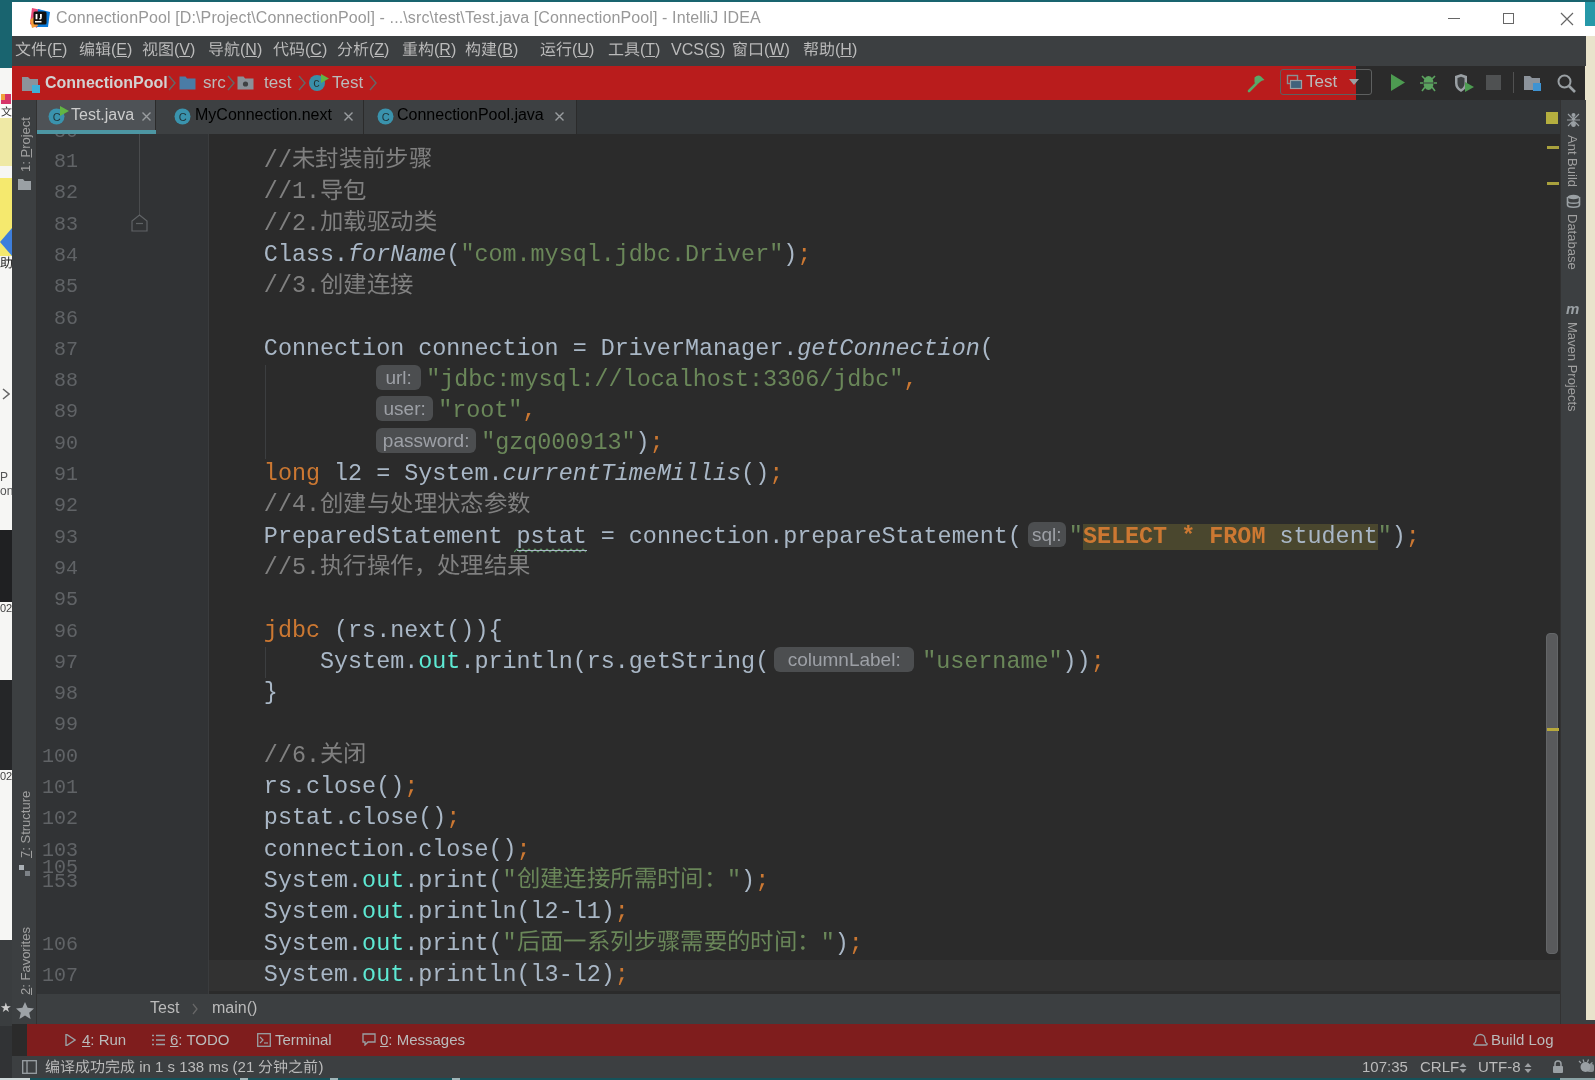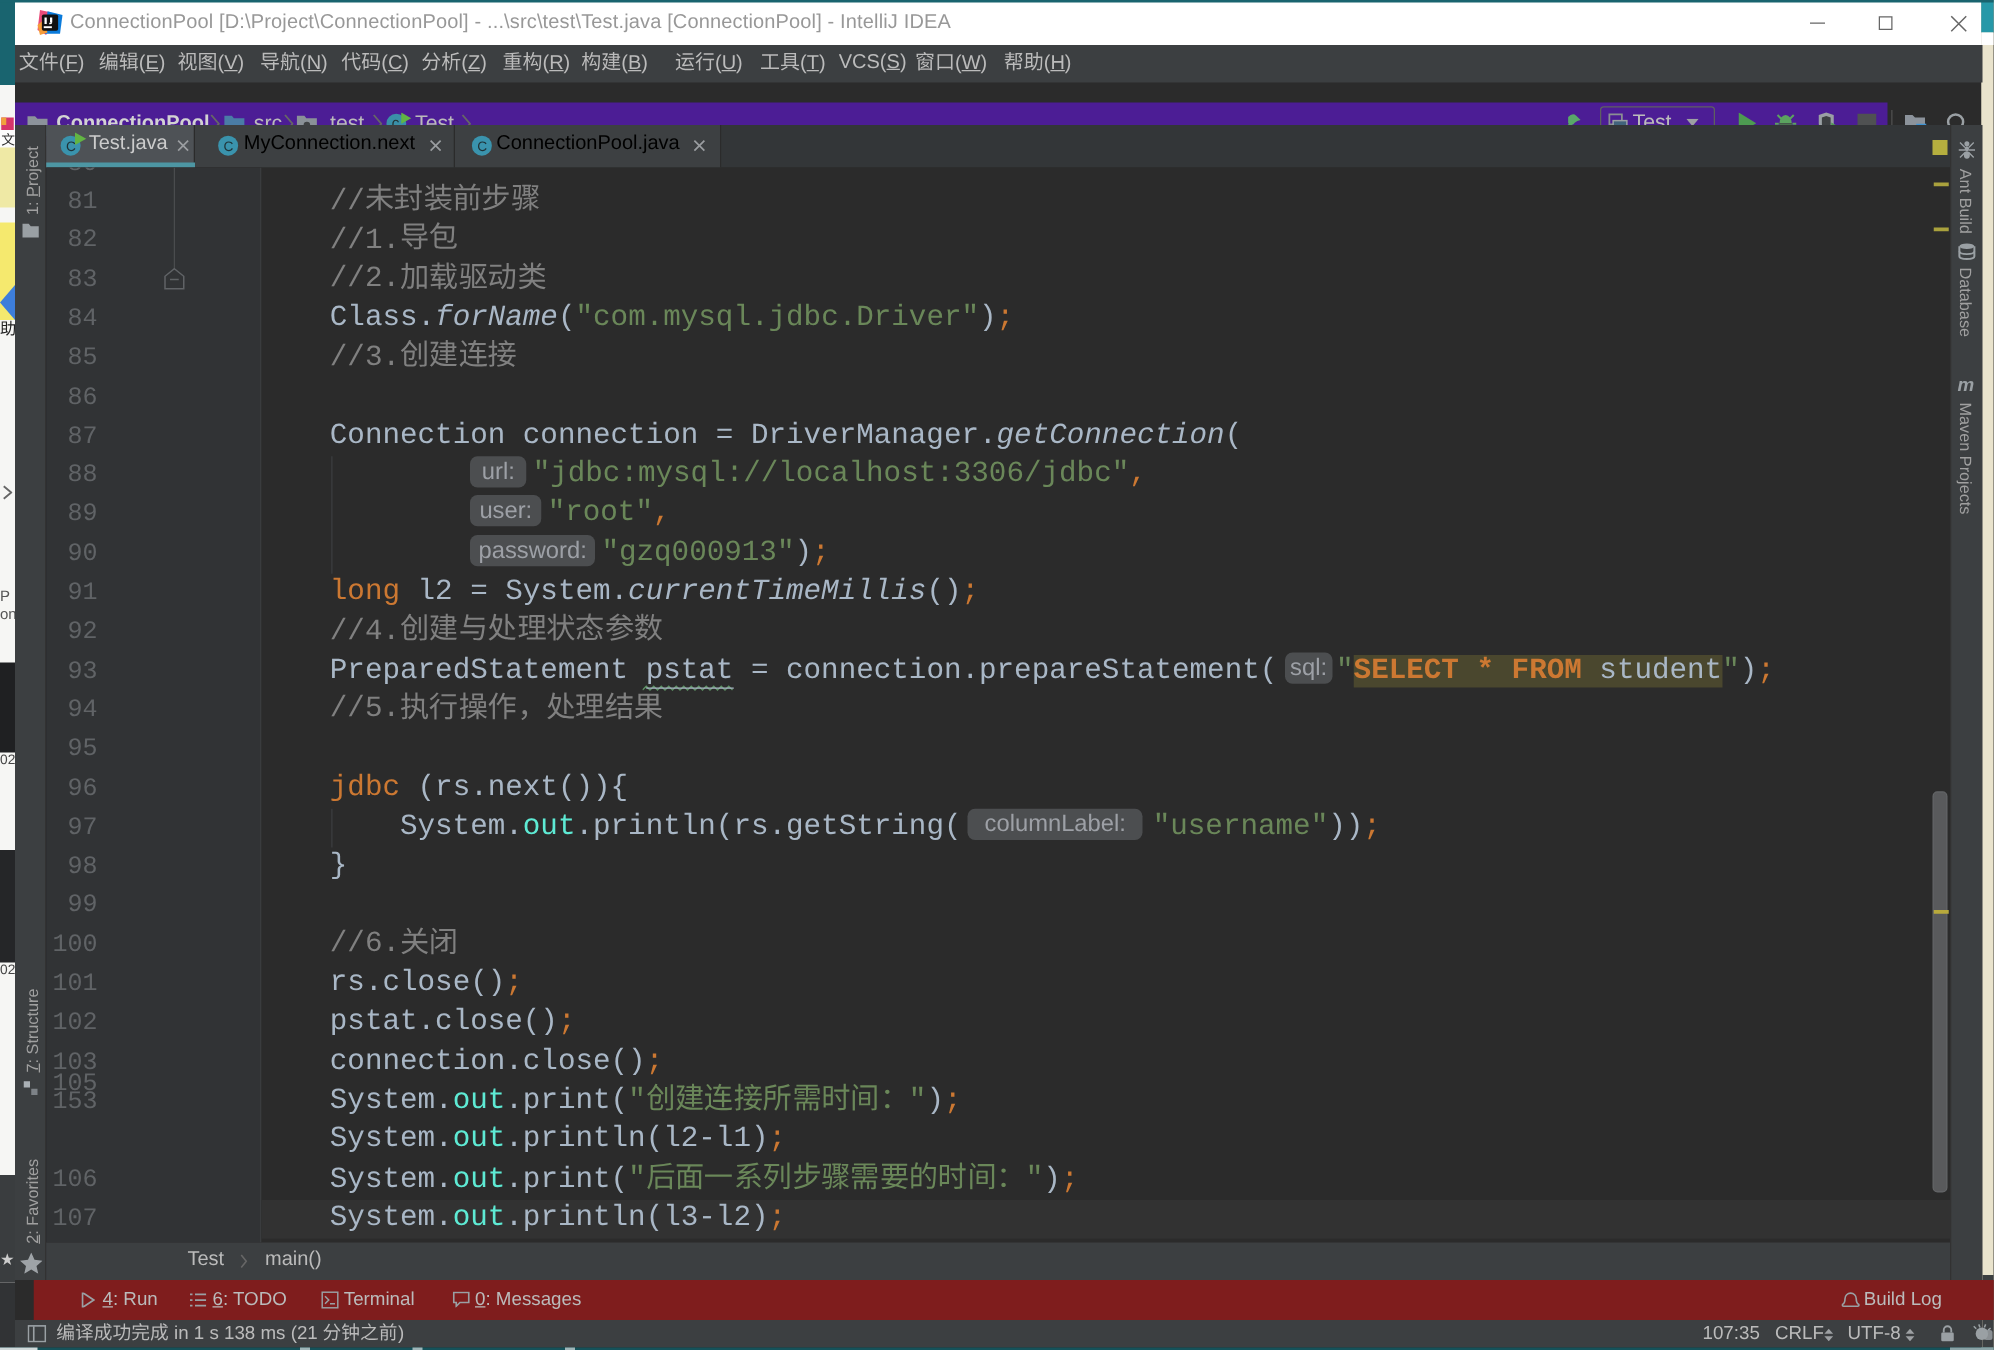--- a/index.html
+++ b/index.html
@@ -6,21 +6,21 @@
 .abs{position:absolute}
 svg.z{width:1em;height:1em;vertical-align:-0.12em;fill:currentColor;display:inline-block}
 
 #title{left:12px;top:0;width:1573px;height:36px;background:#fff}
 #title .txt{position:absolute;left:44px;top:9px;font-size:16px;letter-spacing:0.12px;color:#989898;white-space:nowrap}
 
 #menu{left:12px;top:36px;width:1574px;height:30px;background:#3c3f41;color:#bbb;font-size:16px}
 #menu span.mi{position:absolute;top:5px;white-space:nowrap}
 #menu u{text-decoration:underline}
 
-#nav{left:12px;top:82px;width:1498px;height:34px;background:#4c1d95;color:#bbb;font-size:17px}
+#nav{left:12px;top:66px;width:1344px;height:34px;background:#b91c1c;color:#bbb;font-size:17px}
 .crumb{position:absolute;top:7px;white-space:nowrap}
 
 #lstripe{left:12px;top:100px;width:25px;height:924px;background:#3c3f41;border-right:1px solid #323232}
 .vtext{position:absolute;color:#a0a0a0;font-size:13px;white-space:nowrap;transform:rotate(-90deg);transform-origin:0 0}
 .vtext2{position:absolute;color:#a0a0a0;font-size:13px;white-space:nowrap;transform:rotate(90deg);transform-origin:0 0}
 
 #tabbar{left:37px;top:100px;width:1523px;height:34px;background:#333638}
 .tab{position:absolute;top:0;height:34px;background:#3d4042;border-right:1px solid #2b2b2b;color:#bbb;font-size:17px}
 #tab1{left:0;width:119px;background:#4e5256}
 #tab1 .bar{position:absolute;left:0;bottom:0;width:119px;height:4px;background:#4d96a3}

